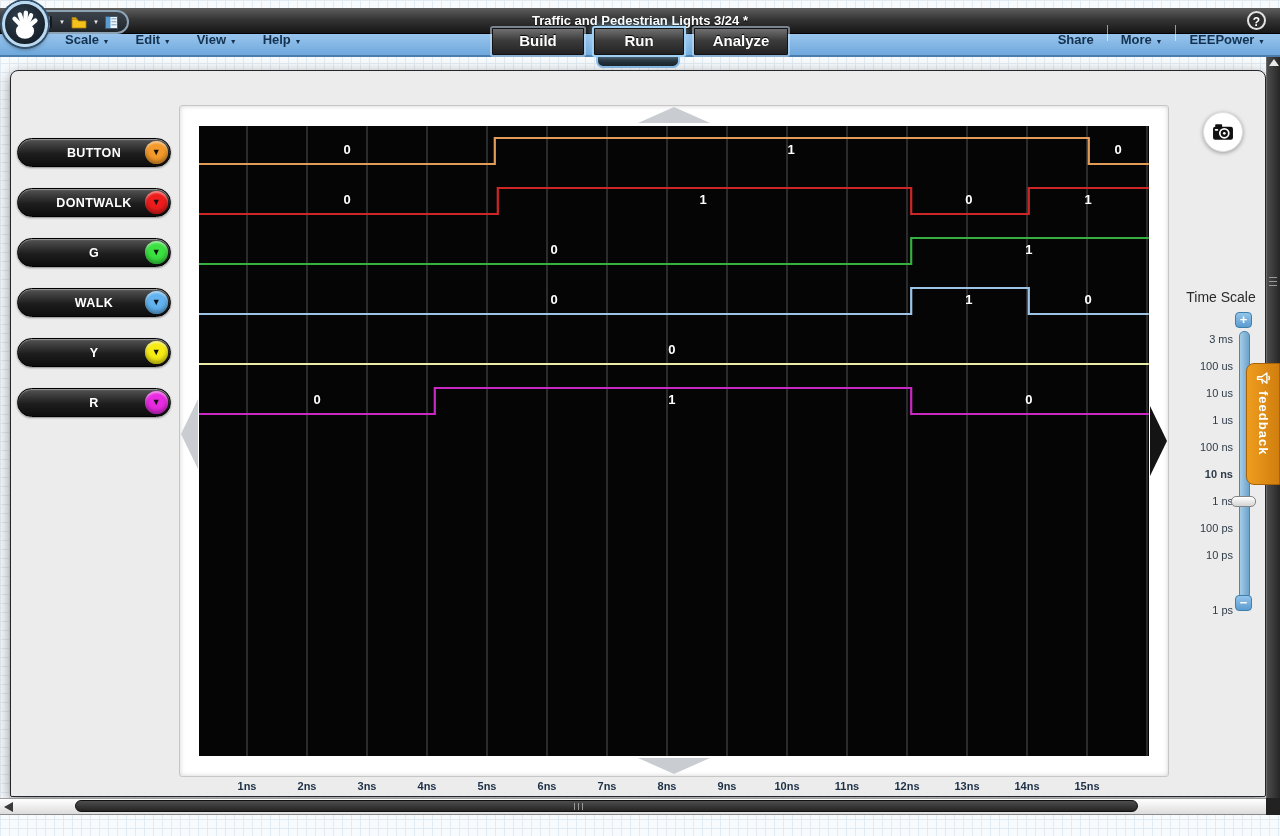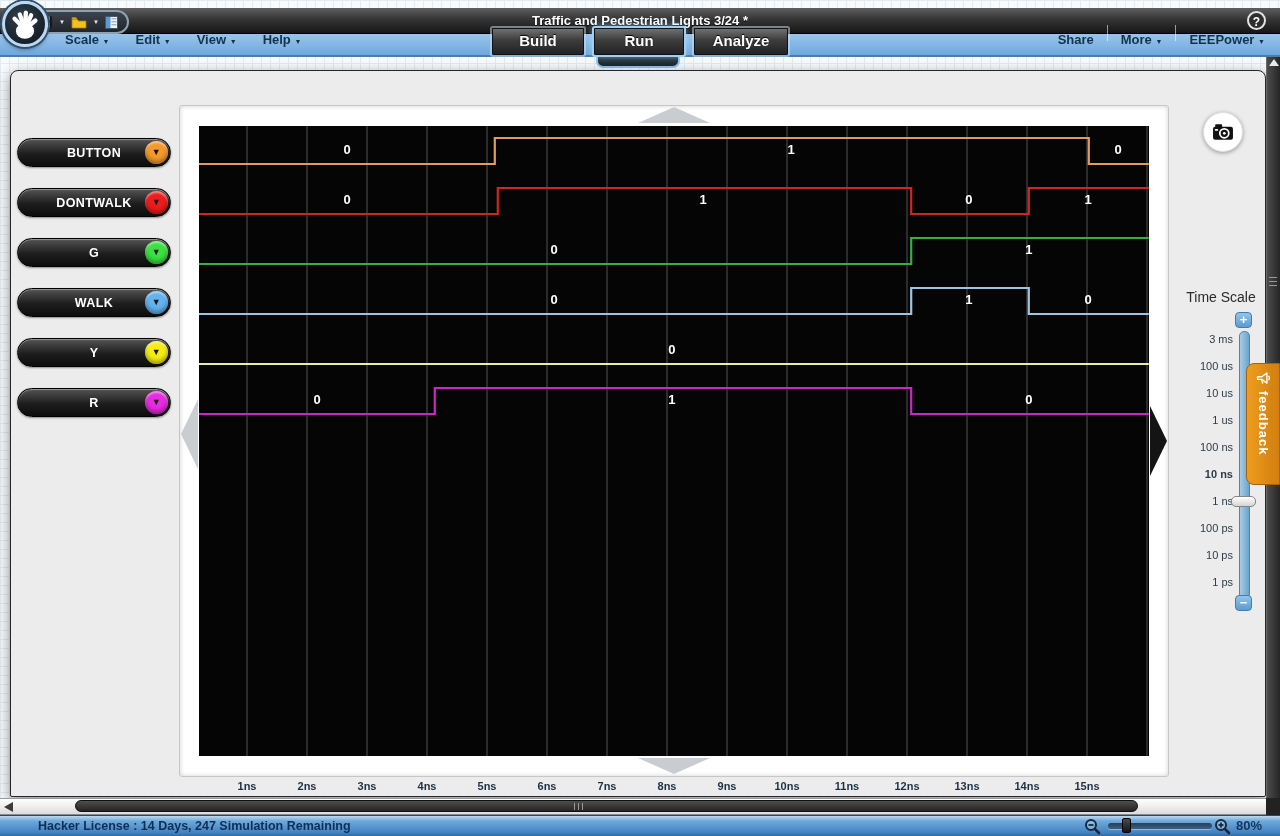--- a/index.html
+++ b/index.html
@@ -291,21 +291,21 @@
     <div id="tslabels">
         <div class="tsrow" style="top: 255px;">3 ms</div>
         <div class="tsrow" style="top: 282px;">100 us</div>
         <div class="tsrow" style="top: 309px;">10 us</div>
         <div class="tsrow" style="top: 336px;">1 us</div>
         <div class="tsrow" style="top: 363px;">100 ns</div>
         <div class="tsrow" style="top: 390px; font-weight: bold;">10 ns</div>
         <div class="tsrow" style="top: 417px;">1 ns</div>
         <div class="tsrow" style="top: 444px;">100 ps</div>
         <div class="tsrow" style="top: 471px;">10 ps</div>
-        <div class="tsrow" style="top: 498px;">1 ps</div>
+        <div class="tsrow" style="top: 526px;">1 ps</div>
       </div>
     <div id="tshandle" style="top: 425px;"></div>
     <div class="tsbtn" style="top:524px;">−</div>
   </div>
 
   <div id="feedback">
     <svg width="17" height="17" viewBox="0 0 20 20">
       <g stroke="#fff" stroke-width="1.6" fill="none" stroke-linejoin="round">
         <path d="M3 8 L8 8 L14 3.5 L14 15.5 L8 11 L3 11 Z"></path>
         <path d="M16 7 Q18 9.5 16 12"></path>
@@ -324,31 +324,14 @@
   <div id="hscroll">
     <div class="left"></div>
     <div id="hthumb">
       <div class="grip" style="left:498px;"></div>
       <div class="grip" style="left:502px;"></div>
       <div class="grip" style="left:506px;"></div>
     </div>
   </div>
   <div id="corner"></div>
 
-  <div id="statusbar">
-    <div id="license">Hacker License : 14 Days, 247 Simulation Remaining</div>
-    <svg class="mag" style="left:1084px;" width="18" height="18" viewBox="0 0 18 18">
-      <circle cx="7" cy="7" r="5" fill="rgba(255,255,255,0.25)" stroke="#14293f" stroke-width="2"></circle>
-      <line x1="10.8" y1="10.8" x2="15" y2="15" stroke="#14293f" stroke-width="2.6" stroke-linecap="round"></line>
-      <line x1="4.5" y1="7" x2="9.5" y2="7" stroke="#14293f" stroke-width="1.8"></line>
-    </svg>
-    <div id="zoomtrack"></div>
-    <div id="zoomhandle"></div>
-    <svg class="mag" style="left:1214px;" width="18" height="18" viewBox="0 0 18 18">
-      <circle cx="7" cy="7" r="5" fill="rgba(255,255,255,0.25)" stroke="#14293f" stroke-width="2"></circle>
-      <line x1="10.8" y1="10.8" x2="15" y2="15" stroke="#14293f" stroke-width="2.6" stroke-linecap="round"></line>
-      <line x1="4.5" y1="7" x2="9.5" y2="7" stroke="#14293f" stroke-width="1.8"></line>
-      <line x1="7" y1="4.5" x2="7" y2="9.5" stroke="#14293f" stroke-width="1.8"></line>
-    </svg>
-    <div id="zoomlabel">80%</div>
-  </div>
 
 </div>
 
 </body></html>

